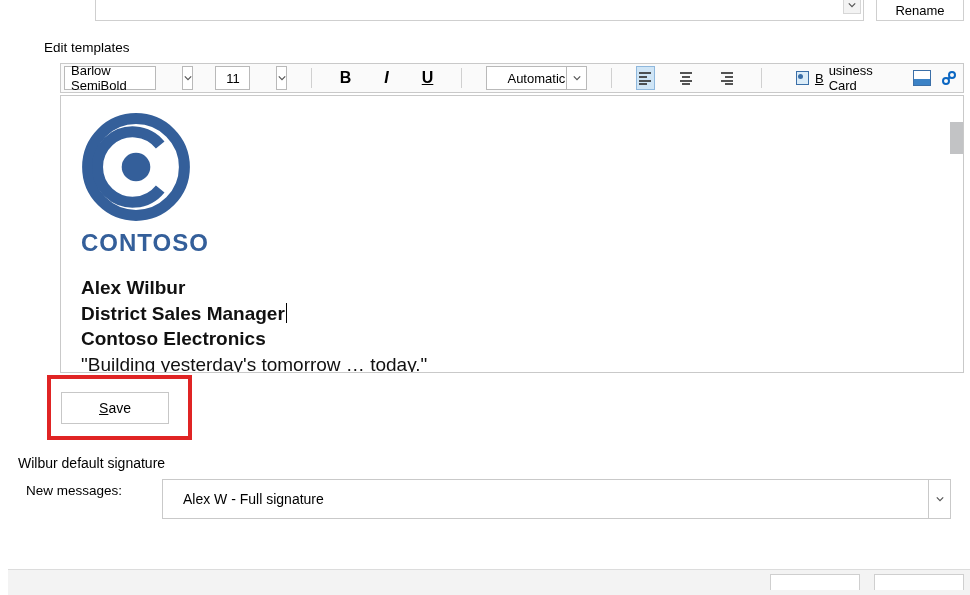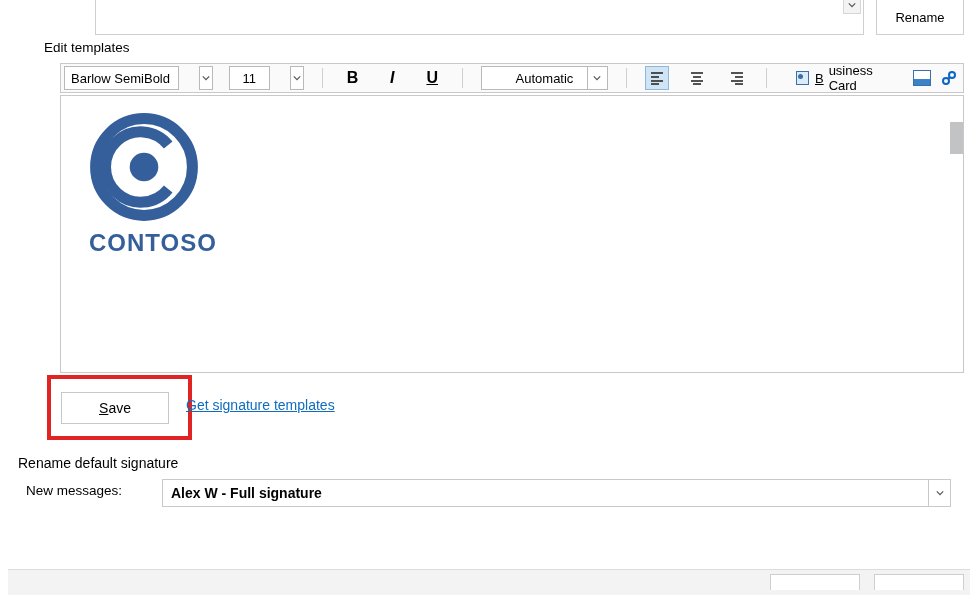--- a/index.html
+++ b/index.html
@@ -17,21 +17,21 @@
   .container {
     position: relative;
     width: 100%;
     height: 100%;
   }
 
   
   .top-row {
     position: absolute;
     top: 0; left: 60px; right: 6px;
-    height: 35px;
+    height: 21px;
     display: flex;
     align-items: stretch;
     gap: 12px;
     margin-left: 35px;
   }
   .top-combo {
     flex: 1;
     border: 1px solid #cfcfcf;
     border-top: none;
     background: #fff;
@@ -68,21 +68,21 @@
   .toolbar {
     position: absolute;
     left: 60px;
     right: 6px;
     top: 63px;
     height: 30px;
     border: 1px solid #c9c9c9;
     background: #fafafa;
     display: flex;
     align-items: stretch;
-    gap: 16px;
+    gap: 22px;
     padding: 2px 3px;
   }
   .tb-select {
     border: 1px solid #b9b9b9;
     background:#fff;
     display:flex;
     align-items:center;
     padding: 0 6px;
     position: relative;
   }
@@ -144,21 +144,20 @@
   .link-icon svg{display:block;}
 
   
   .editor {
     position:absolute;
     left:60px; right:6px;
     top:95px; height:278px;
     border:1px solid #c9c9c9;
     background:#fff;
     overflow:hidden;
-    padding-left:8px;
   }
   .editor-inner { padding: 16px 20px 0 20px; position:relative; height:100%; }
   .logo { width:110px; }
   .contoso-text {
     font-family: "Arial Narrow","Segoe UI", Arial; font-weight:700;
     color:#345f9a; letter-spacing:1px; font-size:24px;
     margin-top:4px;
   }
   .sig-lines {
     margin-top: 18px;
@@ -209,27 +208,26 @@
     left:26px;
     right:19px;
     height:28px;
   }
   .field-row.msg { top:479px; }
   .field-row.rep { top:518px; }
   .field-label { position:absolute; left:0; top:4px; font-size:13.5px; }
   .field-combo {
     position:absolute;
     left:136px; right:0;
-    height:28px;
+    height:40px;
     border:1px solid #c9c9c9;
     background:#fff;
     display:flex;align-items:center;
-    padding: 0 8px;
+    padding: 0 20px;
     font-size:14px;
-    font-weight:bold;
   }
   .field-combo .dd-side {
     position:absolute; right:0; top:0; bottom:0; width:22px;
     border-left:1px solid #c9c9c9;
     display:flex;align-items:center;justify-content:center;
   }
 
   
   .bottom-bar {
     position:absolute;
@@ -365,31 +363,36 @@
   </div>
 
   <div class="editor">
     <div class="editor-inner">
       <svg class="logo" viewBox="0 0 100 100">
         <circle cx="50" cy="50" r="44" fill="none" stroke="#345f9a" stroke-width="10"></circle>
         <path d="M72 30 A32 32 0 1 0 72 70" fill="none" stroke="#345f9a" stroke-width="10" stroke-linecap="butt"></path>
         <circle cx="50" cy="50" r="13" fill="#345f9a"></circle>
       </svg>
       <div class="contoso-text">CONTOSO</div>
+      <div class="sig-lines">
+        <div>Alex Wilbur</div>
+        <div><span>District Sales Manager</span><span class="caret"></span></div>
+        <div>Contoso Electronics</div>
+        <div style="font-weight:500;">"Building yesterday's tomorrow … today."</div>
+      </div>
     </div>
     <div class="scroll-thumb"></div>
   </div>
 
   <div class="save-btn">
     <span><span style="text-decoration:underline;">S</span><span>ave</span></span>
   </div>
   <div class="red-box"></div>
-  <a class="templates-link">Get signature templates</a>
-
-  <div class="def-label">Rename default signature</div>
+
+  <div class="def-label">Wilbur default signature</div>
 
   <div class="field-row msg">
     <div class="field-label">New messages:</div>
     <div class="field-combo">
       <span>Alex W - Full signature</span>
       <div class="dd-side">
         <svg class="chev" viewBox="0 0 10 10">
             <polyline points="1,3 5,7 9,3"></polyline>
           </svg>
       </div>

